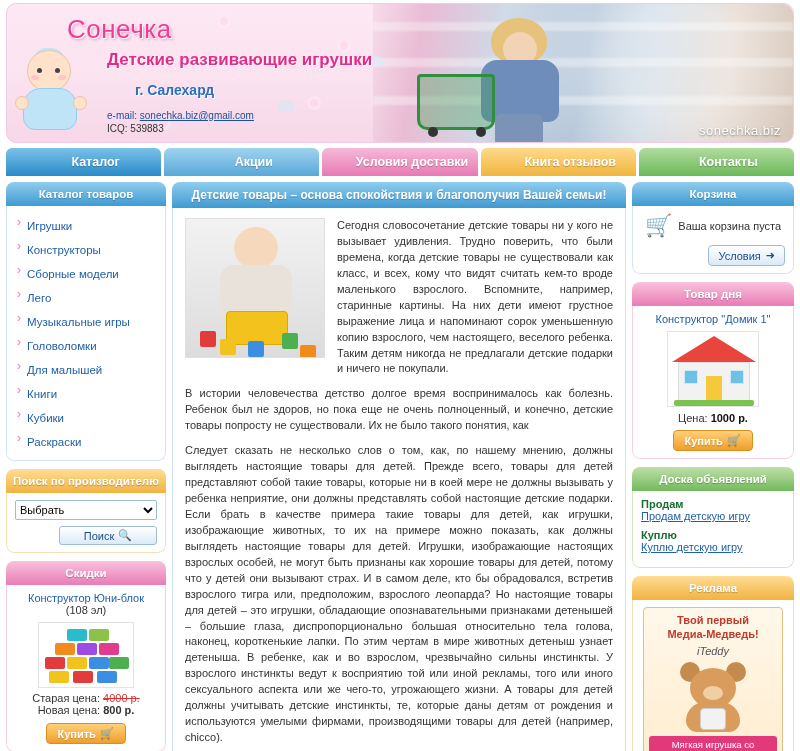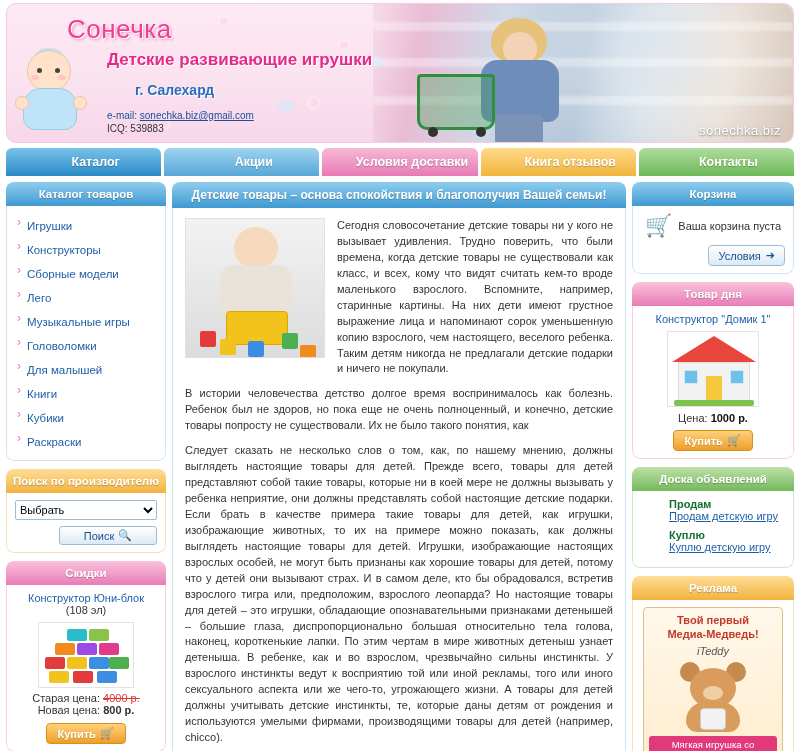--- a/index.html
+++ b/index.html
@@ -225,21 +225,21 @@
   .house .win.l { left:16px; } .house .win.r { left:62px; }
   .house .grass { position:absolute; left:6px; top:68px; width:80px; height:6px; background:#7cc24f; border-radius:2px;}
 
   
   .blocks { width: 96px; height: 66px; position: relative; background:#fff; }
   .blocks i { position:absolute; display:block; border-radius:2px; }
 
   .adsline { font-size:11px; }
   .adsline .lbl { color:#156f2f; font-weight:bold; }
   .adsline a { color:#1f5fa8; font-size:11px; }
-  .adsblock { margin-bottom:7px;margin-left:28px; }
+  .adsblock { margin-bottom:7px; }
 
   
   .teddy-ad {
     width: 140px; margin: 0 auto; border:1px solid #e0c089;
     background: linear-gradient(to bottom,#fff8ea,#ffeccd);
     border-radius:4px; padding:6px 5px; text-align:center;
   }
   .teddy-ad .t1 { font-size:11px; font-weight:bold; color:#c0392b; line-height:1.25; }
   .teddy-ad .brand { font-size:11px; color:#555; margin:3px 0;font-style:italic; }
   .teddy-fig { width:86px; height:72px; margin:2px auto; position:relative; }

